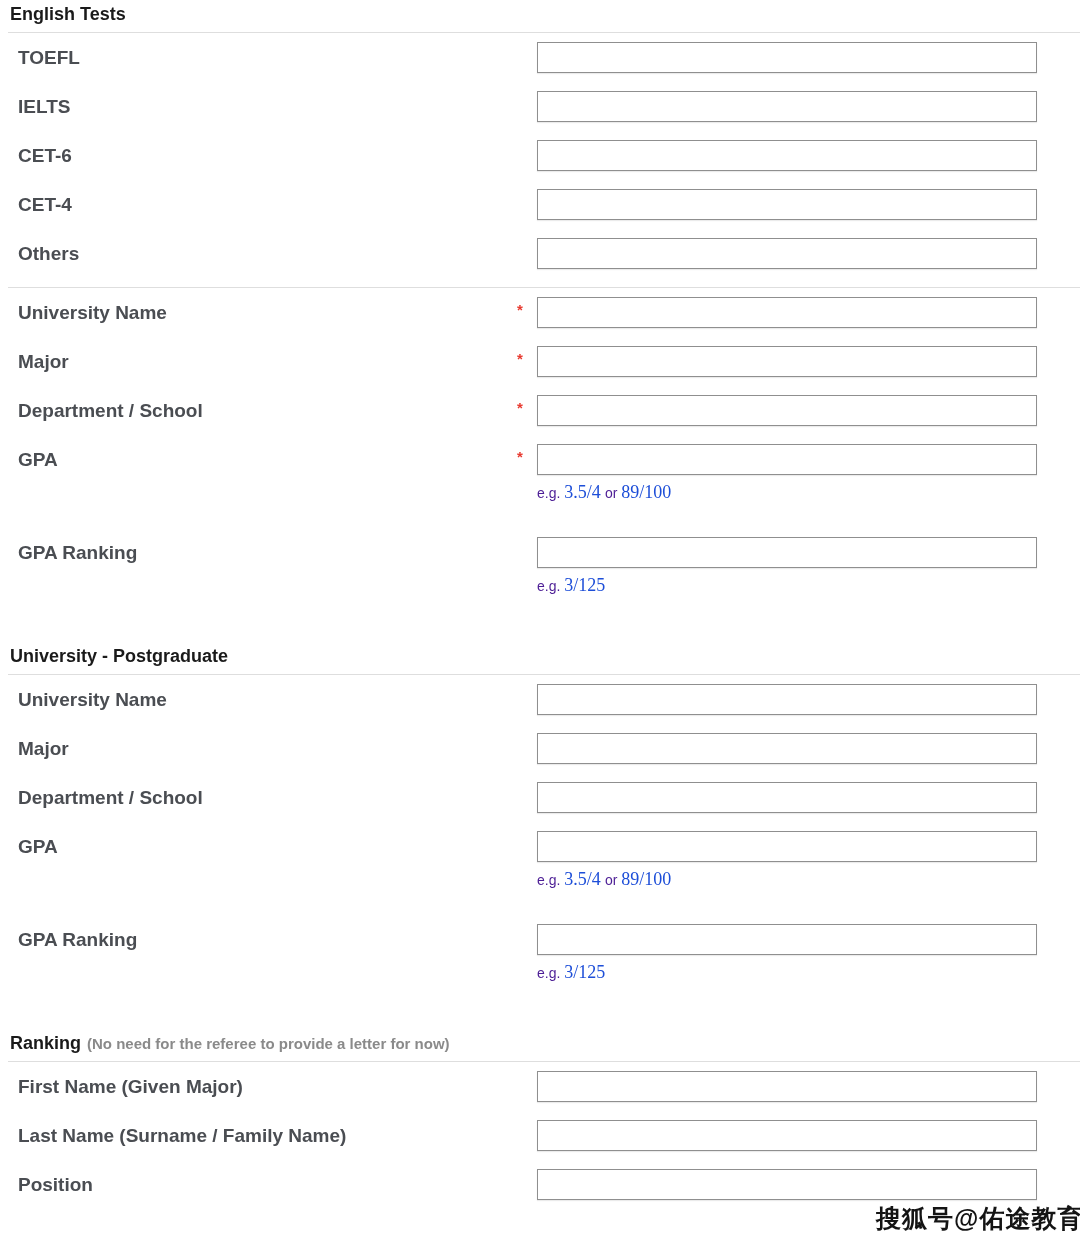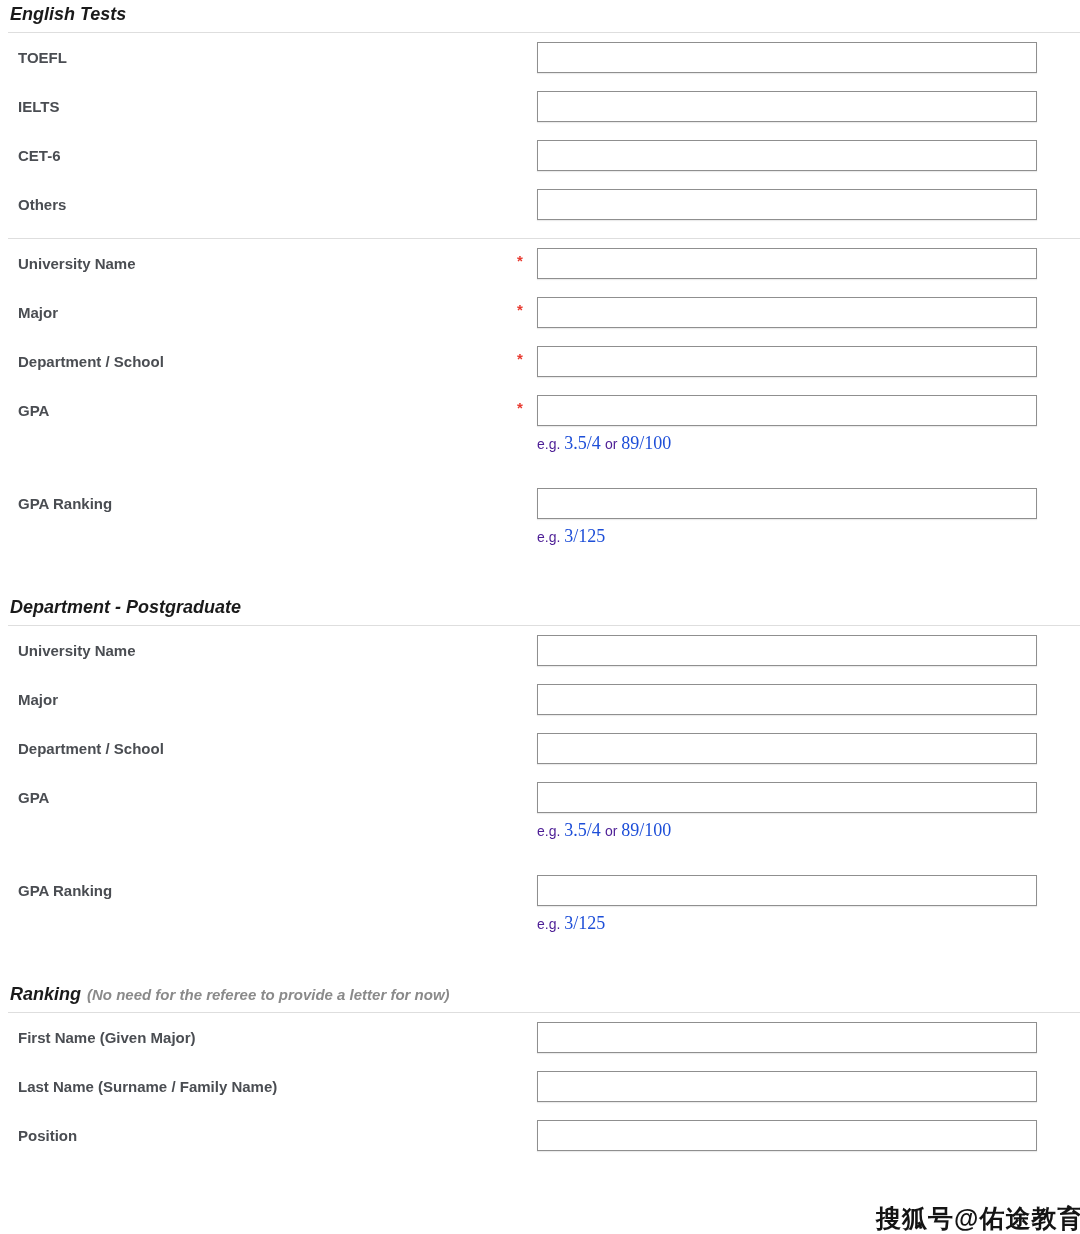--- a/index.html
+++ b/index.html
@@ -14,21 +14,20 @@
     overflow: hidden;
     font-family: "Liberation Sans", sans-serif;
   }
   section { display: block; }
   .sec-title {
     margin: 34px 0 0 10px;
     font-size: 18px;
     line-height: 22px;
     font-weight: bold;
     color: #1a1a1a;
-    font-style: italic;
   }
   section.first .sec-title { margin-top: 3px; }
   .sec-sub {
     font-size: 15px;
     font-weight: bold;
     color: #8a8a8a;
     margin-left: 6px;
   }
   .sec-rule {
     border: 0;
@@ -39,21 +38,21 @@
   .row {
     display: flex;
     justify-content: space-between;
     align-items: flex-start;
     margin: 0 43px 18px 18px;
   }
   .row.mb-md { margin-bottom: 35px; }
   .row.mb-lg { margin-bottom: 50px; }
   .lbl {
     font-weight: bold;
-    font-size: 15px;
+    font-size: 19px;
     color: #4a4d52;
     line-height: 31px;
   }
   .fcol {
     position: relative;
     width: 500px;
     flex: none;
   }
   .req {
     position: absolute;
@@ -137,20 +136,27 @@
   </div>
 
   <div class="row">
     <label class="lbl">CET-6</label>
     <div class="fcol">
       <span class="req"></span>
       <input class="inp" type="text" style="">
     </div>
   </div>
 
+  <div class="row">
+    <label class="lbl">CET-4</label>
+    <div class="fcol">
+      <span class="req"></span>
+      <input class="inp" type="text" style="">
+    </div>
+  </div>
 
   <div class="row">
     <label class="lbl">Others</label>
     <div class="fcol">
       <span class="req"></span>
       <input class="inp" type="text" style="">
     </div>
   </div>
 </section>
 
@@ -198,21 +204,21 @@
       <span class="req"></span>
       <input class="inp" type="text" style="">
       <div class="hint">
         <span class="h-pre">e.g.</span><span class="h-code">3/125</span>
       </div>
     </div>
   </div>
 </section>
 
 <section>
-  <h2 class="sec-title"><span>Department - Postgraduate</span><span class="sec-sub"></span></h2>
+  <h2 class="sec-title"><span>University - Postgraduate</span><span class="sec-sub"></span></h2>
   <hr class="sec-rule">
 
   <div class="row">
     <label class="lbl">University Name</label>
     <div class="fcol">
       <span class="req"></span>
       <input class="inp" type="text" style="">
     </div>
   </div>
 

